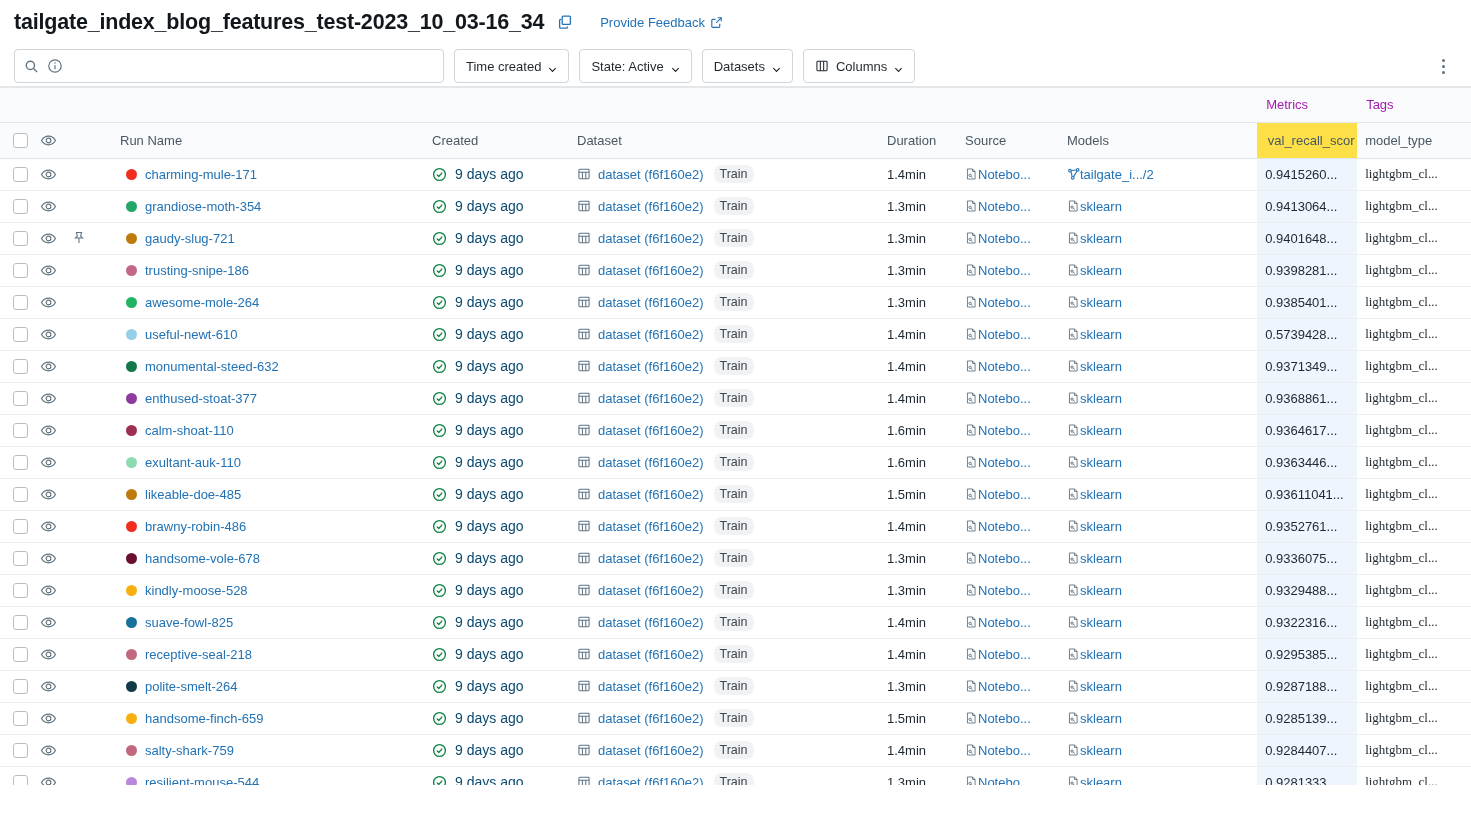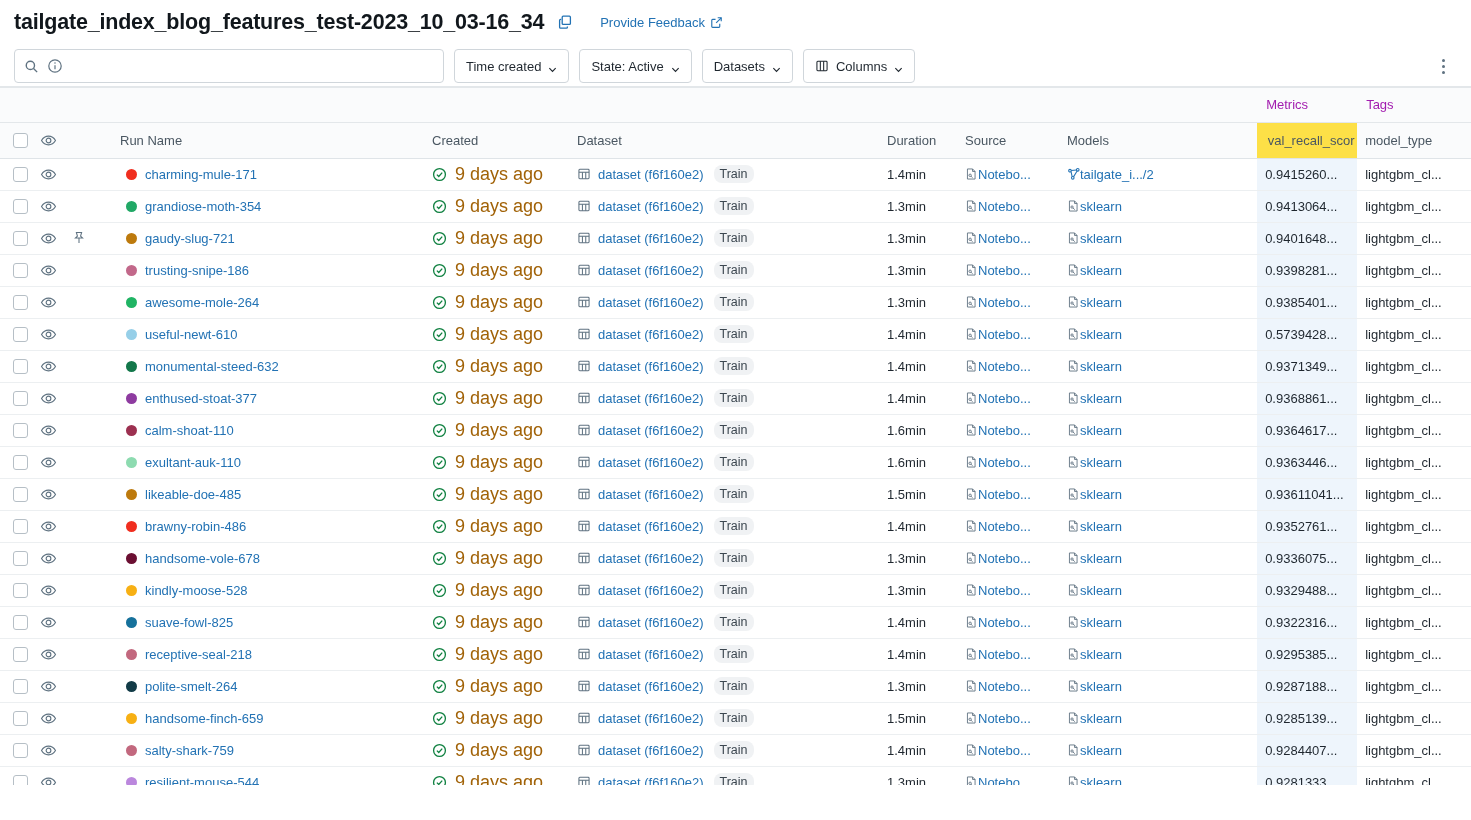--- a/index.html
+++ b/index.html
@@ -165,34 +165,34 @@
     flex: 0 0 auto;
   }
   .runname {
     color: #2272b4; font-size: 13px; cursor: pointer;
     vertical-align: middle;
   }
   .name-cell { display: flex; align-items: center; padding-left: 6px;}
 
   .created-cell { display: flex; align-items: center; gap: 8px; }
   .check-circle { width: 15px; height: 15px; color: #0f8040; flex:0 0 auto;}
-  .created-text { color: #a16207; font-size: 18px; }
+  .created-text { color: #0c4a6e; font-size: 14px; }
 
   .dataset-cell { display: flex; align-items: center; gap: 7px; }
   .ds-icon { width: 14px; height: 14px; color:#5f7281; flex:0 0 auto;}
   .ds-link { color: #2272b4; cursor: pointer; }
   .ds-tag {
     background: #f0f2f4; color: #3c4750; font-size: 12.5px;
     border-radius: 8px; padding: 2px 6px; margin-left: 3px;
   }
   .src-cell, .model-cell { display: flex; align-items: center; }
   .src-icon, .mdl-icon { width: 13px; height: 14px; flex:0 0 auto; color:#5f7281;}
   .src-link, .mdl-link { color: #2272b4; cursor:pointer; overflow:hidden; text-overflow:ellipsis; white-space:nowrap;}
   .metric-val { font-size: 13px; color:#1f272f; }
-  .tag-val { font-size: 13px; color:#1f272f; }
+  .tag-val { font-size: 13px; color:#1f272f;font-family:Liberation Serif, serif; }
   .dur-val { font-size: 13px; color:#1f272f; }
   .reg-icon { color:#2272b4; }
 </style>
 </head>
 <body>
 
 <div class="page">
 
   <div class="header-row">
     <div class="page-title">tailgate_index_blog_features_test-2023_10_03-16_34</div>

